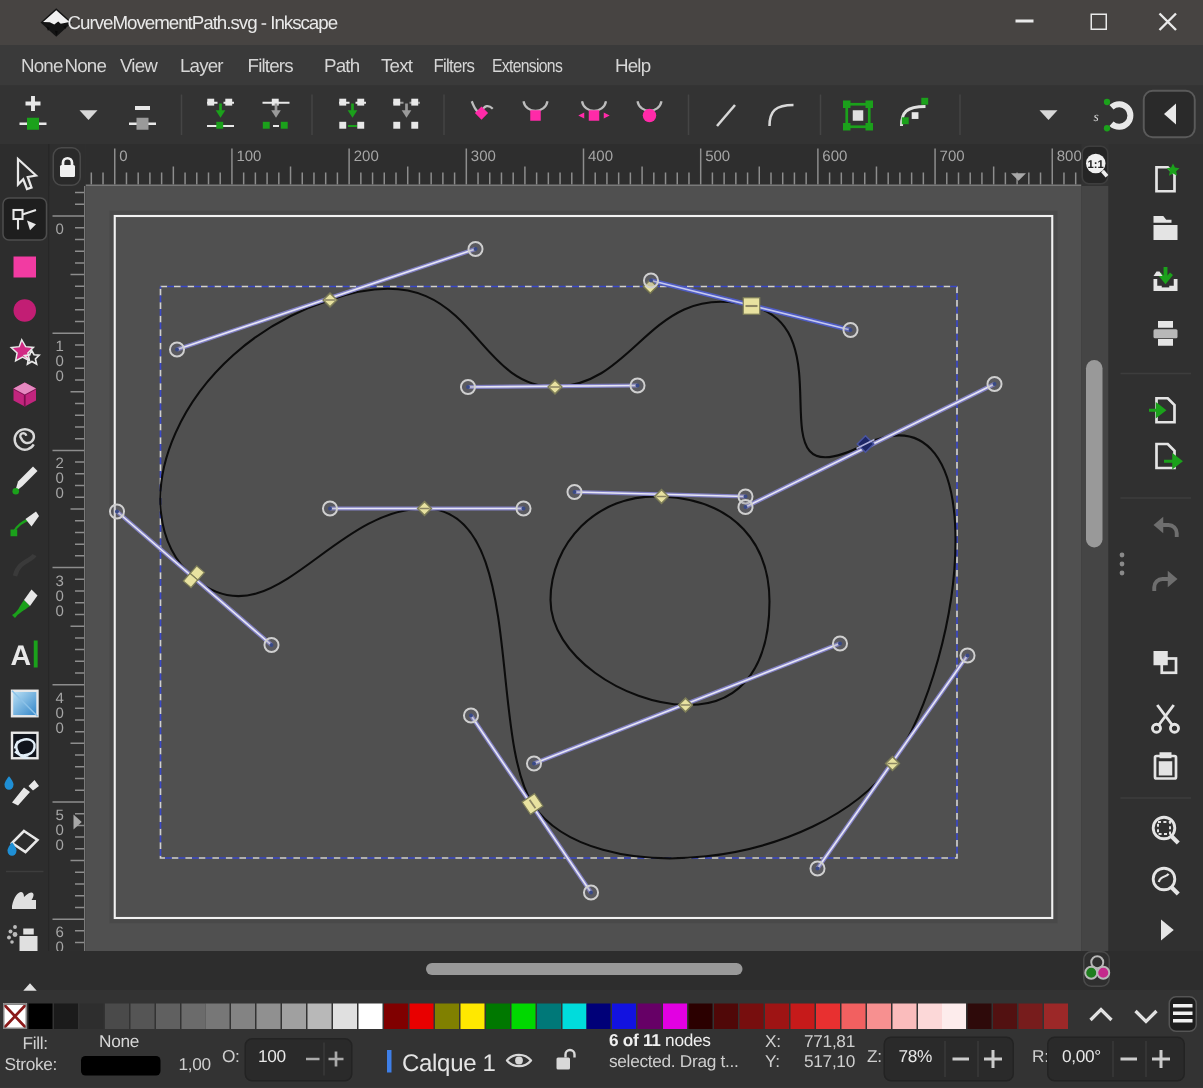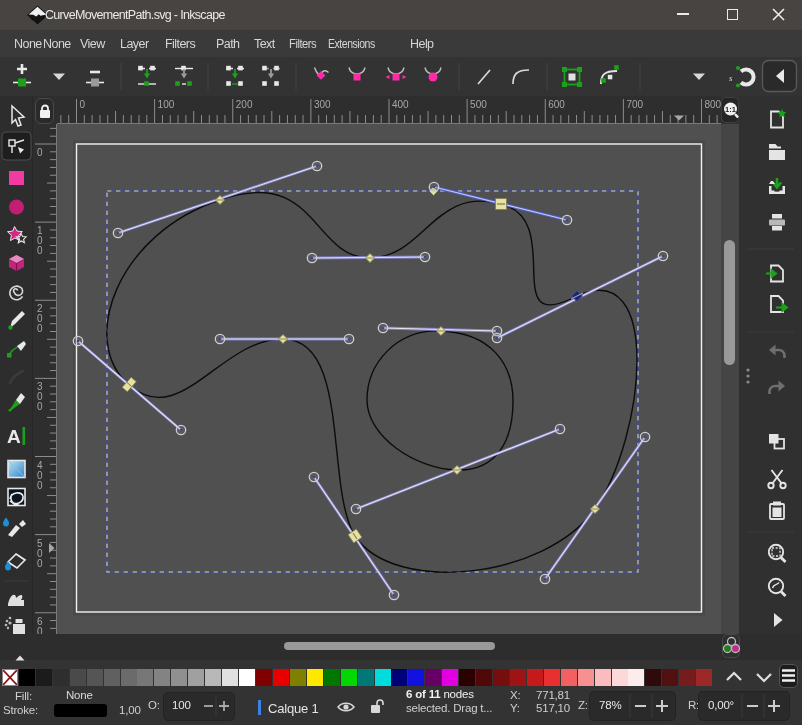--- a/index.html
+++ b/index.html
@@ -453,21 +453,21 @@
       <div class="stext" style="left:119px;top:16px">1,00</div>
       <div class="stext" style="left:148px;top:11px">O:</div>
       <div class="spinbox" style="left:163px;top:4px;width:72px;height:29px"></div>
       <div class="stext" style="left:172px;top:11px;color:#e8e8e8">100</div>
       <svg class="abs" style="left:200px;top:5px" width="36" height="26">
         <path d="M 4,13 H 13" stroke="#aaa" stroke-width="1.8"></path>
         <path d="M 24,8 V 18 M 19,13 H 29" stroke="#aaa" stroke-width="1.8"></path>
         <line x1="16" y1="2" x2="16" y2="24" stroke="#3a3a3a"></line>
       </svg>
       <div class="abs" style="left:258px;top:12px;width:3px;height:15px;background:#3e7fe8"></div>
-      <div class="stext" style="left:268px;top:13px;color:#e4e4e4;font-size:13px">Calque 1</div>
+      <div class="stext" style="left:268px;top:13px;color:#e4e4e4;font-size:16px">Calque 1</div>
       <svg class="abs" style="left:337px;top:12px" width="18" height="14">
         <path d="M 1,7 C 5,2 13,2 17,7 C 13,12 5,12 1,7 Z" fill="none" stroke="#d8d8d8" stroke-width="1.5"></path>
         <circle cx="9" cy="7" r="2.6" fill="#d8d8d8"></circle>
       </svg>
       <svg class="abs" style="left:369px;top:10px" width="16" height="16">
         <path d="M 8,7 V 5 a 3,3 0 0 1 6,0 V 7" fill="none" stroke="#d8d8d8" stroke-width="1.6"></path>
         <rect x="2" y="7" width="9" height="8" rx="1" fill="#d8d8d8"></rect>
       </svg>
       <div class="stext" style="left:406px;top:0px;color:#efefef"><b>6 of 11</b> nodes</div>
       <div class="stext" style="left:406px;top:14px;color:#cfcfcf">selected. Drag t...</div>

